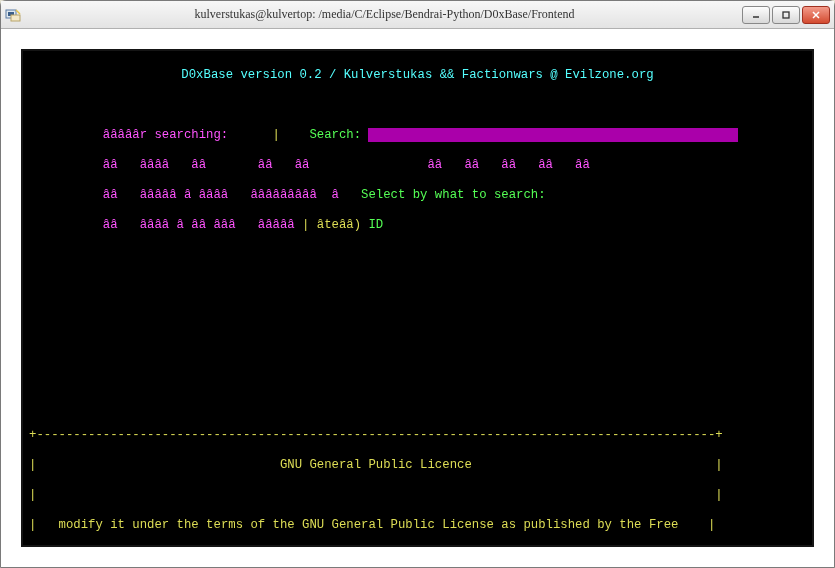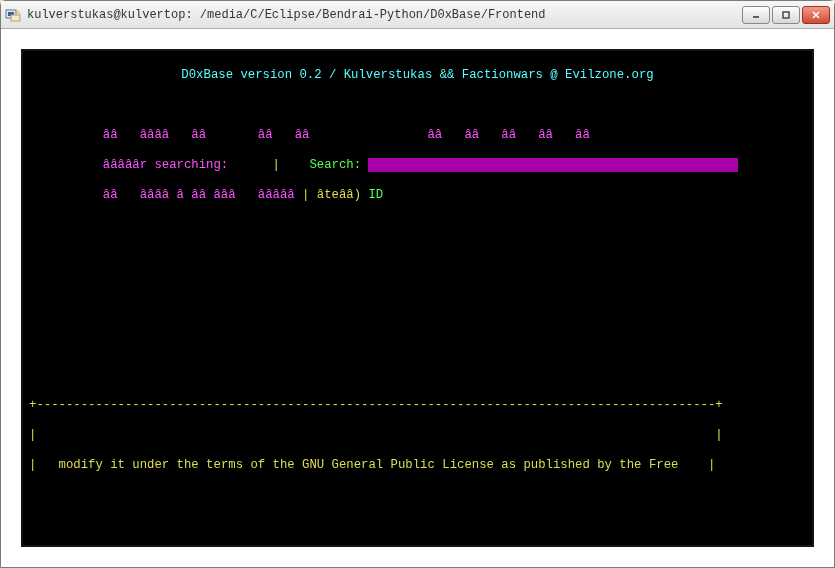--- a/index.html
+++ b/index.html
@@ -18,23 +18,24 @@
     background: #fff;
     box-shadow: 0 0 3px rgba(0,0,0,0.3);
   }
   .titlebar {
     height: 28px;
     background: linear-gradient(to bottom, #f7f7f7, #e3e3e3);
     border-bottom: 1px solid #b0b0b0;
     display: flex;
     align-items: center;
     padding: 0 4px;
-    font-family: Liberation Mono, monospace;
+    font-family: Liberation Serif, serif;
     font-size: 12px;
     color: #333;
+    text-align: center;
   }
   .putty-icon {
     width: 16px; height: 16px;
     margin-right: 6px;
     display: inline-flex;
     align-items: center;
     justify-content: center;
   }
   .putty-icon svg { width: 16px; height: 16px; }
   .titlebar-text { flex: 1; white-space: nowrap; overflow: hidden; }
@@ -122,30 +123,32 @@
             <line x1="8" y1="2" x2="2" y2="8" stroke="#fff" stroke-width="1.5"></line>
           </svg>
         </div>
     </div>
   </div>
 
   <div class="client">
     <div class="term">
 <div class="row center cyan">D0xBase version 0.2 / Kulverstukas &amp;&amp; Factionwars @ Evilzone.org</div>
 <div class="row"></div>
+<div class="row"><span class="mag">          </span><span class="mag">âââââr searching:</span><span class="mag">      </span><span class="yel">|    </span><span class="grn">Search:</span><span> </span><span class="input-bar"></span></div>
 <div class="row"><span class="mag">          </span><span class="mag">ââ   ââââ   ââ       ââ   ââ                ââ   ââ   ââ   ââ   ââ</span></div>
-<div class="row"><span class="mag">          </span><span class="mag">âââââr searching:</span><span class="mag">      </span><span class="yel">|    </span><span class="grn">Search:</span><span> </span><span class="input-bar"></span></div>
+<div class="row"><span class="mag">          </span><span class="mag">ââ   âââââ â ââââ   âââââââââ  â   </span><span class="grn">Select by what to search:</span></div>
 <div class="row"><span class="mag">          </span><span class="mag">ââ   ââââ â ââ âââ   âââââ</span><span class="yel"> | âteââ) </span><span class="grn">ID</span></div>
 <div class="row"><span class="mag">          </span></div>
 <div class="row"></div>
 <div class="row"></div>
 <div class="row"></div>
 <div class="row"></div>
 <div class="row"></div>
 <div class="row dashrow">+--------------------------------------------------------------------------------------------+</div>
+<div class="row yel">|                                 <span>GNU General Public Licence</span>                                 |</div>
 <div class="row yel">|                                                                                            |</div>
 <div class="row yel">|   <span>modify it under the terms of the GNU General Public License as published by the Free</span>    |</div>
 
 
 
 
 
 
 
 

